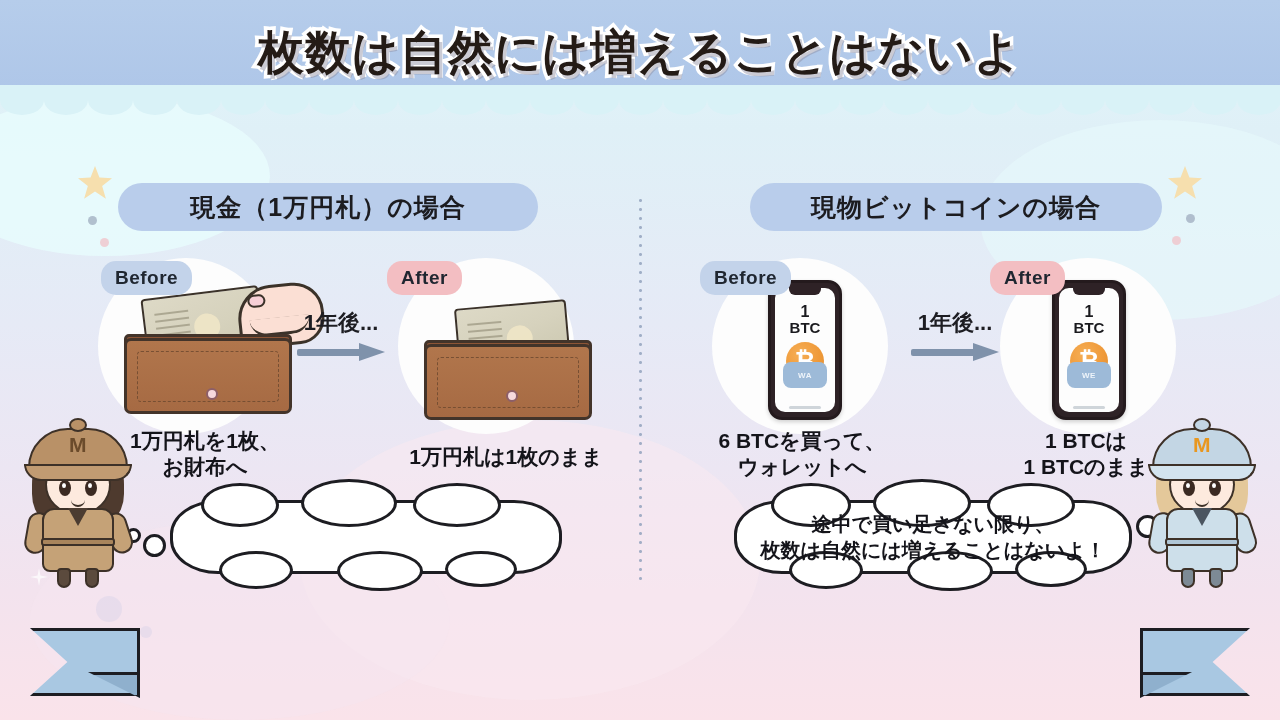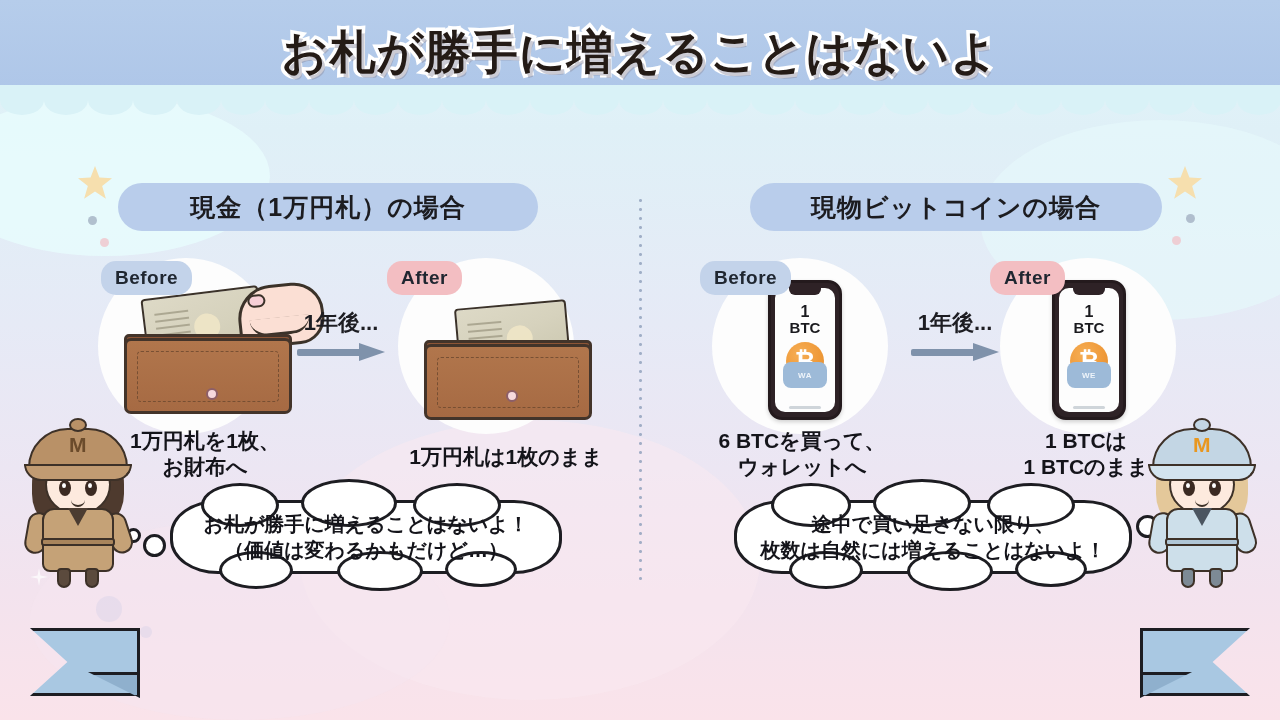--- a/index.html
+++ b/index.html
@@ -348,21 +348,21 @@
     <i></i>
     <i></i>
     <i></i>
     <i></i>
     <i></i>
     <i></i>
     <i></i>
     <i></i>
     <i></i>
 </div>
-<div class="title">お札が勝手に増えることはないよ</div>
+<div class="title">枚数は自然には増えることはないよ</div>
 
 <div class="blob b1"></div>
 <div class="blob b2"></div>
 <div class="blob b3"></div>
 <div class="blob b4"></div>
 
 <div class="star" style="left:78px; top:166px;"></div>
 <div class="star" style="left:1168px; top:166px;"></div>
 <div class="sparkle" style="left:58px; top:30px; width:22px; height:22px;"></div>
 <div class="sparkle" style="left:96px; top:56px; width:12px; height:12px;"></div>
@@ -426,22 +426,20 @@
 お財布へ</div>
 <div class="caption" style="left:388px; top:444px; width:236px;">1万円札は1枚のまま</div>
 
 <div class="bubble l" style="left:170px; top:500px; width:392px; height:74px;">
   <div class="lobe" style="width:78px;height:44px;left:28px;top:-20px;"></div>
   <div class="lobe" style="width:96px;height:48px;left:128px;top:-24px;"></div>
   <div class="lobe" style="width:88px;height:44px;left:240px;top:-20px;"></div>
   <div class="lobe" style="width:74px;height:38px;left:46px;bottom:-18px;"></div>
   <div class="lobe" style="width:86px;height:40px;left:164px;bottom:-20px;"></div>
   <div class="lobe" style="width:72px;height:36px;left:272px;bottom:-16px;"></div>
-  <span style="position:relative;z-index:3;">お札が勝手に増えることはないよ！
-（価値は変わるかもだけど…）</span>
 </div>
 
 <div class="circle-bg" style="left:712px; top:258px; width:176px; height:176px;"></div>
 <div class="circle-bg" style="left:1000px; top:258px; width:176px; height:176px;"></div>
 
 <div class="badge before" style="left:700px; top:261px;">Before</div>
 <div class="badge after" style="left:990px; top:261px;">After</div>
 
 <div class="phone" style="left:768px; top:280px;">
   <div class="screen">

